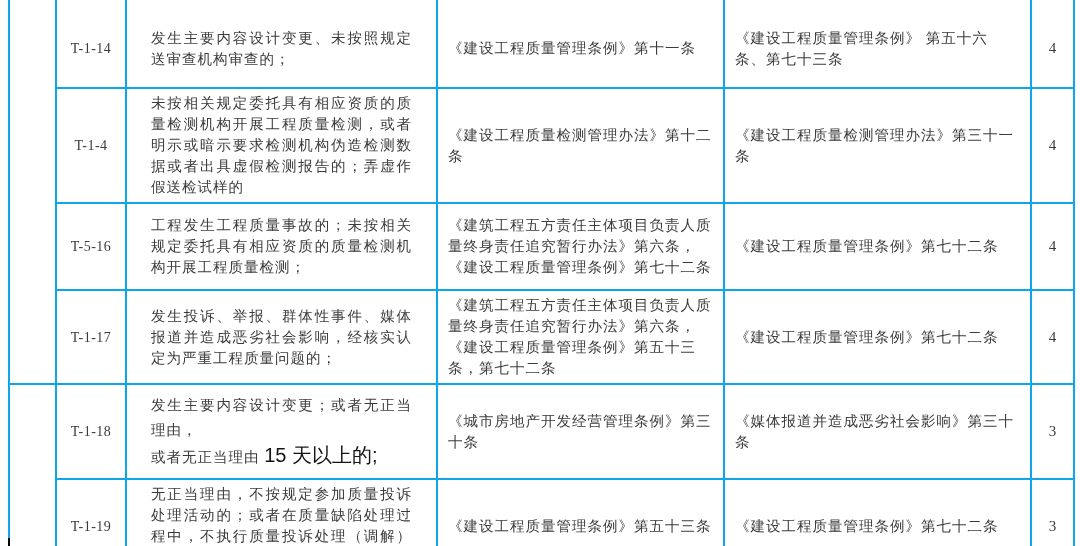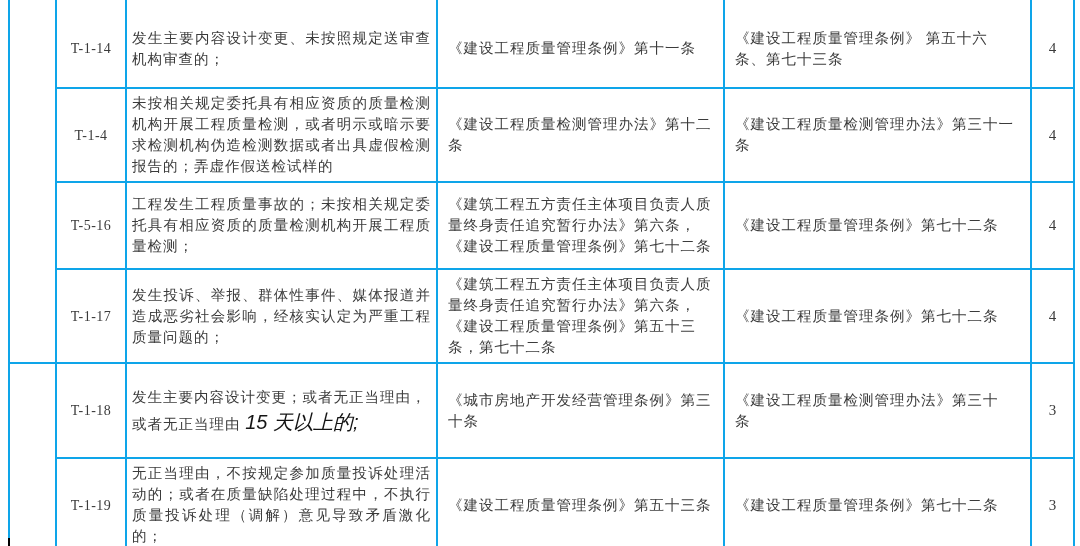--- a/index.html
+++ b/index.html
@@ -41,39 +41,38 @@
   td.code {
     text-align: center;
     letter-spacing: 0.5px;
     font-size: 14px;
     padding: 4px 2px;
     margin-top: 33px;
   }
   td.violation {
     text-align: justify;
     letter-spacing: 1px;
-    padding: 4px 5px;
+    padding: 4px 24px;
   }
   td.basis {
     text-align: left;
     letter-spacing: 1px;
     white-space: pre-wrap;
     padding: 4px 8px 4px 10px;
   }
   td.score {
     text-align: center;
     font-size: 15px;
     padding: 4px 2px;
   }
   td.violation .em-big {
     font-family: "Liberation Sans", "DejaVu Sans", sans-serif;
     font-size: 20px;
     color: #141414;
     letter-spacing: 0;
-    font-style: italic;
   }
   tr.r5 td.violation { line-height: 25px; }
   .v-ext {
     position: absolute;
     background: #000000;
     width: 2px;
   }
   .v-ext.left-bottom { left: 8px; top: 538px; height: 8px; }
 </style>
 </head>
@@ -126,21 +125,21 @@
 条，第七十二条</td>
         <td class="basis">《建设工程质量管理条例》第七十二条</td>
         <td class="score">4</td>
       </tr>
       <tr class="r5">
         <td class="category no-bottom" rowspan="2"></td>
         <td class="code">T-1-18</td>
         <td class="violation"><span>发生主要内容设计变更；或者无正当理由，</span><br><span>或者无正当理由 </span><span class="em-big">15 天以上的;</span></td>
         <td class="basis">《城市房地产开发经营管理条例》第三
 十条</td>
-        <td class="basis">《建设工程质量检测管理办法》第三十
+        <td class="basis">《媒体报道并造成恶劣社会影响》第三十
 条</td>
         <td class="score">3</td>
       </tr>
       <tr class="r6">
         <td class="code">T-1-19</td>
         <td class="violation">无正当理由，不按规定参加质量投诉处理活动的；或者在质量缺陷处理过程中，不执行质量投诉处理（调解）意见导致矛盾激化的；</td>
         <td class="basis">《建设工程质量管理条例》第五十三条</td>
         <td class="basis">《建设工程质量管理条例》第七十二条</td>
         <td class="score">3</td>
       </tr>

